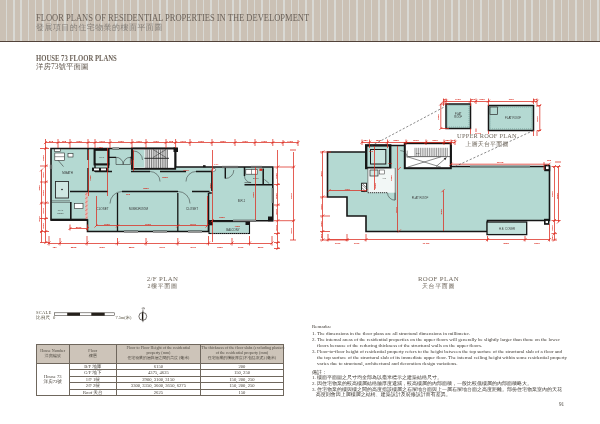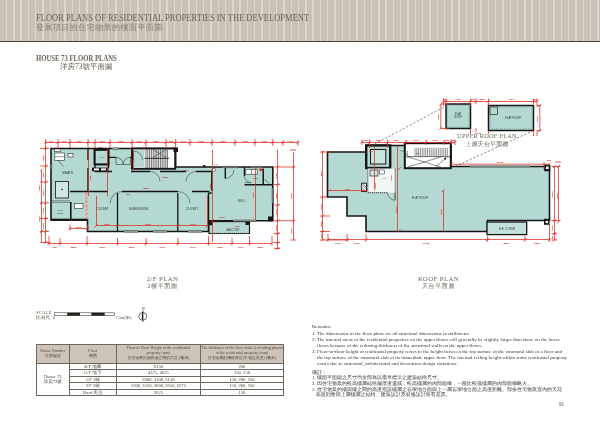--- a/index.html
+++ b/index.html
@@ -13,21 +13,21 @@
 <div class="abs" style="left:0;top:0;width:600px;height:40.5px;background:#cbc1b5;background-image:repeating-linear-gradient(90deg,rgba(255,255,255,0) 0px,rgba(255,255,255,0) 5.9px,rgba(223,227,225,0.7) 5.9px,rgba(223,227,225,0.7) 7.3px);"></div>
 
 <div class="abs" style="left:0;top:40.5px;width:600px;height:1.6px;background:#52433a;"></div>
 
 <div class="abs" style="left:36px;top:12.4px;font-size:10px;color:#6d645c;white-space:nowrap;transform:scaleX(0.85);transform-origin:0 0;">FLOOR PLANS OF RESIDENTIAL PROPERTIES IN THE DEVELOPMENT</div>
 
 <div class="abs" style="left:36px;top:21.6px;font-size:8px;color:#827d77;letter-spacing:0.45px;white-space:nowrap;">發展項目的住宅物業的樓面平面圖</div>
 
 <div class="abs" style="left:36px;top:52.6px;font-size:8.7px;font-weight:bold;color:#6b6157;white-space:nowrap;transform:scaleX(0.77);transform-origin:0 0;">HOUSE 73 FLOOR PLANS</div>
 
-<div class="abs" style="left:36px;top:62.4px;font-size:7.5px;color:#60564c;white-space:nowrap;margin-left:24px;">洋房73號平面圖</div>
+<div class="abs" style="left:36px;top:62.4px;font-size:7.5px;color:#60564c;white-space:nowrap;">洋房73號平面圖</div>
 
 <svg class="abs" style="left:0;top:0;" width="600" height="424" viewBox="0 0 600 424">
 
 <g>
       <path d="M51,148.5 L175.6,148.5 L175.6,167 L272.8,167 L272.8,220.7 L208.5,220.7 L208.5,231.5 L87.5,231.5 L87.5,220 L51,220 L51,148.5 Z" fill="#b4d9d2" stroke="#161616" stroke-width="1.6"></path>
     </g>
 
 <g>
       <rect x="209" y="221.6" width="40.5" height="11.9" fill="#b4d9d2" stroke="#161616" stroke-width="1.1"></rect>
       <path d="M211,233.5 H248" stroke="#ffffff" stroke-width="0.4" stroke-dasharray="0.8,1.2"></path>

